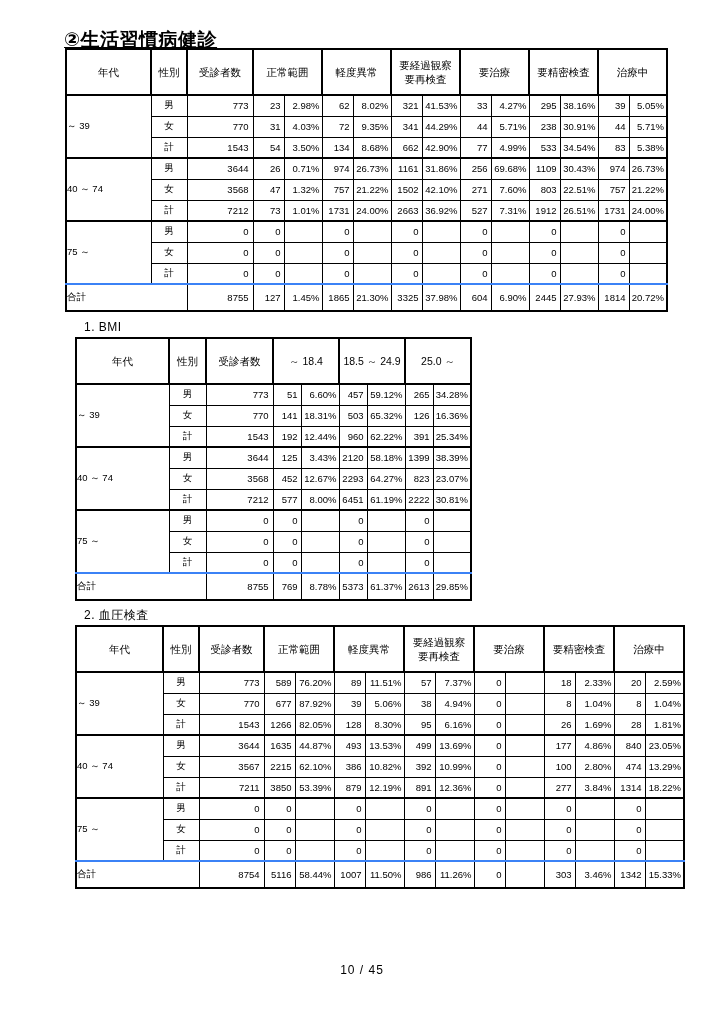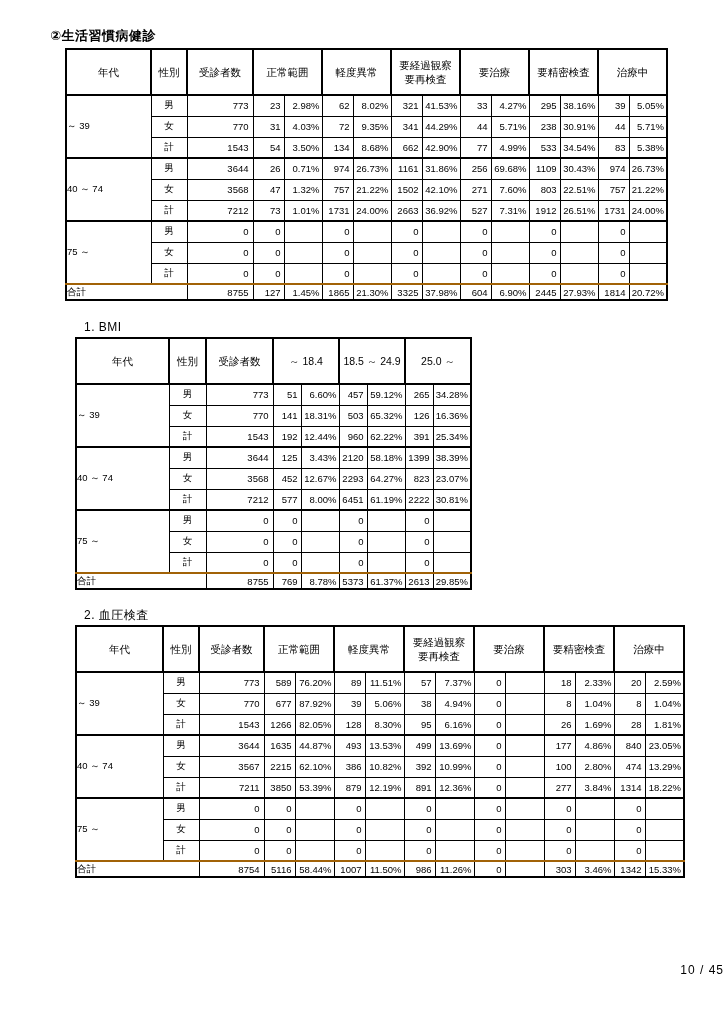--- a/index.html
+++ b/index.html
@@ -1,21 +1,21 @@
 <!DOCTYPE html>
 <html><head>
 <meta charset="utf-8">
 <style>
   * { margin:0; padding:0; box-sizing:border-box; }
   html,body { width:724px; height:1024px; }
   body {
     position:relative; background:#fff; color:#000;
     font-family:"Liberation Sans","DejaVu Sans",sans-serif;
   }
-  .page-title { position:absolute; left:50px; top:27px; font-size:13px; font-weight:bold; letter-spacing:0.5px; }
+  .page-title { position:absolute; left:64px; top:27px; font-size:19px; font-weight:bold; letter-spacing:0.5px;text-decoration:underline; }
   .section-caption { position:absolute; font-size:12px; letter-spacing:0.5px; }
   .cap-1 { left:84px; top:320px; }
   .cap-2 { left:84px; top:607px; }
   .tbl-host { position:absolute; }
   .host-0 { left:65px; top:48px; }
   .host-1 { left:75px; top:337px; }
   .host-2 { left:75px; top:625px; }
   table.grid { border-collapse:collapse; table-layout:fixed; border:2px solid #000; }
   table.grid th, table.grid td { border:1px solid #000; overflow:hidden; vertical-align:middle; }
   table.grid th {
@@ -23,22 +23,22 @@
     height:46px; line-height:1.35; white-space:pre-line;
     border-bottom:2px solid #000; border-right:2px solid #000;
   }
   table.grid td { height:21px; font-size:9.5px; }
   td.c-age  { text-align:left; font-size:10.5px; border-right:2px solid #000; }
   td.c-sex  { text-align:center; font-size:10px;  border-right:2px solid #000; }
   td.c-exam { text-align:right; padding-right:4px; font-size:9.5px; border-right:2px solid #000; }
   td.c-cnt  { text-align:right; padding-right:3px; border-right:1px solid #999; }
   td.c-pct  { text-align:right; padding-right:2px; border-right:2px solid #000; }
   tr.grp-first td { border-top:2px solid #000; }
-  tr.total-row td { border-top:2px solid #a16207; height:16px; }
-  .page-number { position:absolute; left:0; right:0; top:963px; text-align:right; font-size:12px; letter-spacing:1px; }
+  tr.total-row td { border-top:2px solid #3b82f6; height:27px; }
+  .page-number { position:absolute; left:0; right:0; top:963px; text-align:center; font-size:12px; letter-spacing:1px; }
 </style>
 </head>
 <body>
 
 <div class="page-title">②生活習慣病健診</div>
 
 <div class="tbl-host host-0" id="table-0">
     <table class="grid">
       <colgroup>
         <col style="width: 85px;">

